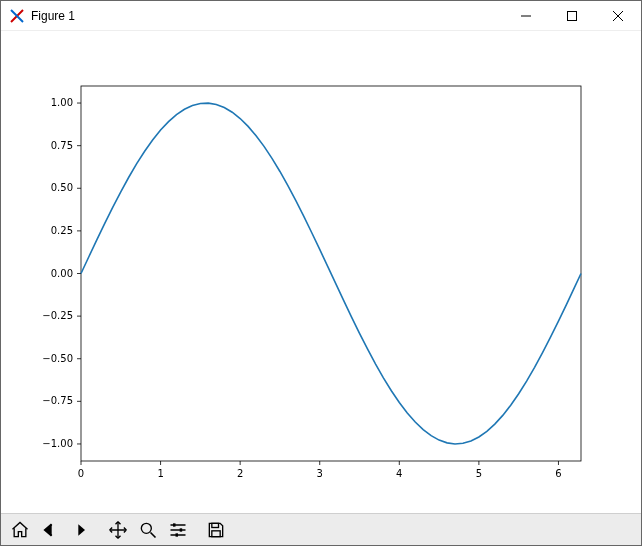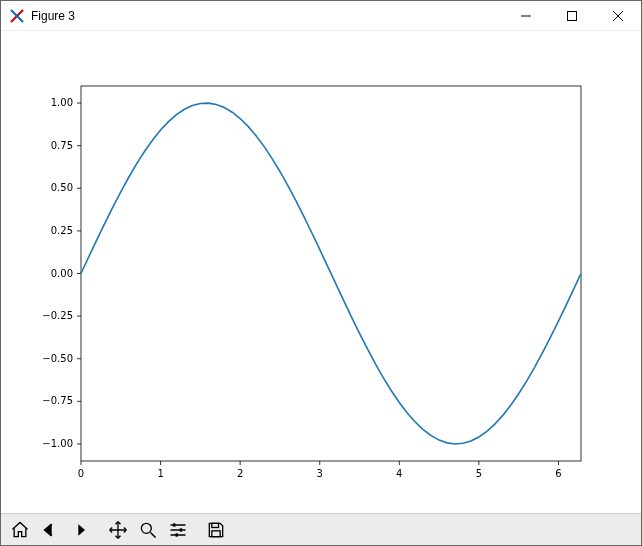--- a/index.html
+++ b/index.html
@@ -65,21 +65,21 @@
 </head>
 <body>
 
 <div class="titlebar">
   <span class="app-icon">
     <svg viewBox="0 0 16 16">
       <line x1="2" y1="14" x2="14" y2="2" stroke="#c00" stroke-width="2"></line>
       <line x1="2" y1="2" x2="14" y2="14" stroke="#06c" stroke-width="2"></line>
     </svg>
   </span>
-  <span class="title">Figure 3</span>
+  <span class="title">Figure 1</span>
   <span class="spacer"></span>
   <span class="winbtn">
     <svg viewBox="0 0 10 10">
         <line x1="0" y1="5" x2="10" y2="5" stroke="#000" stroke-width="1"></line>
       </svg>
   </span>
   <span class="winbtn">
     <svg viewBox="0 0 10 10">
         <rect x="0.5" y="0.5" width="9" height="9" fill="none" stroke="#000" stroke-width="1"></rect>
       </svg>

